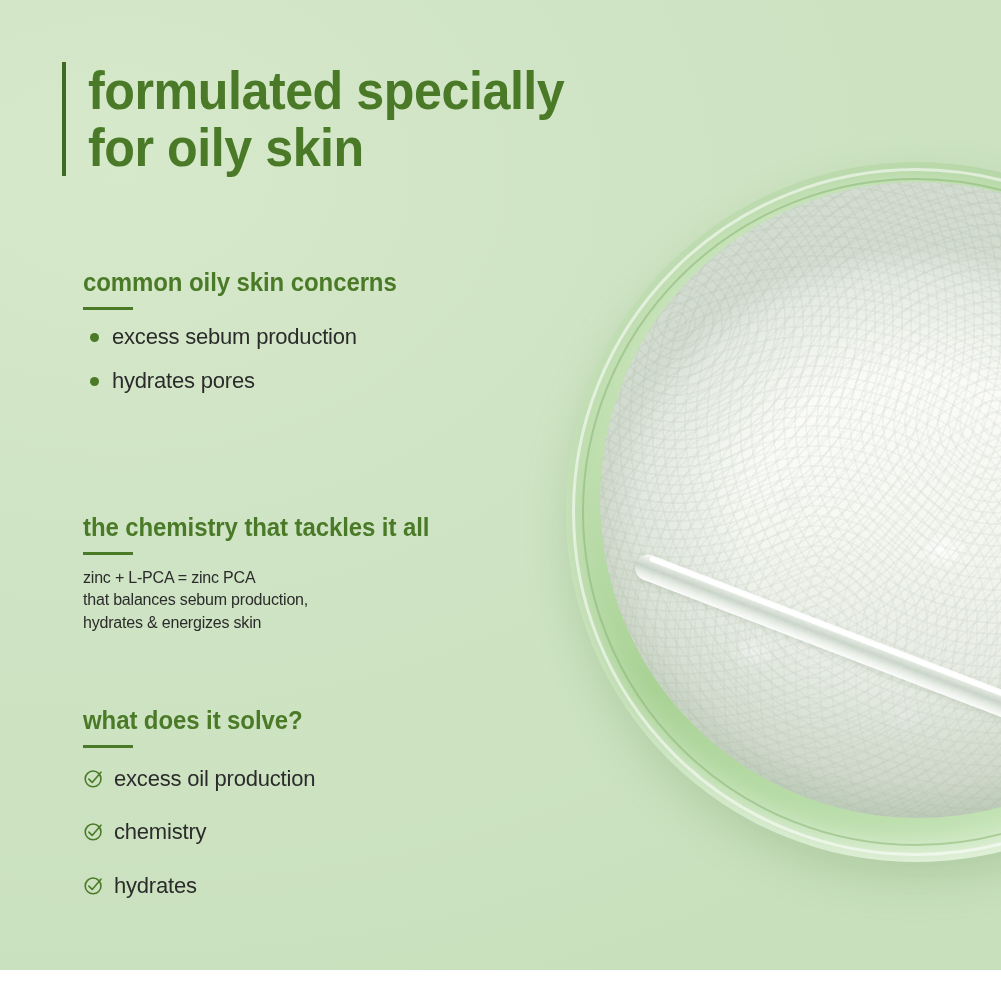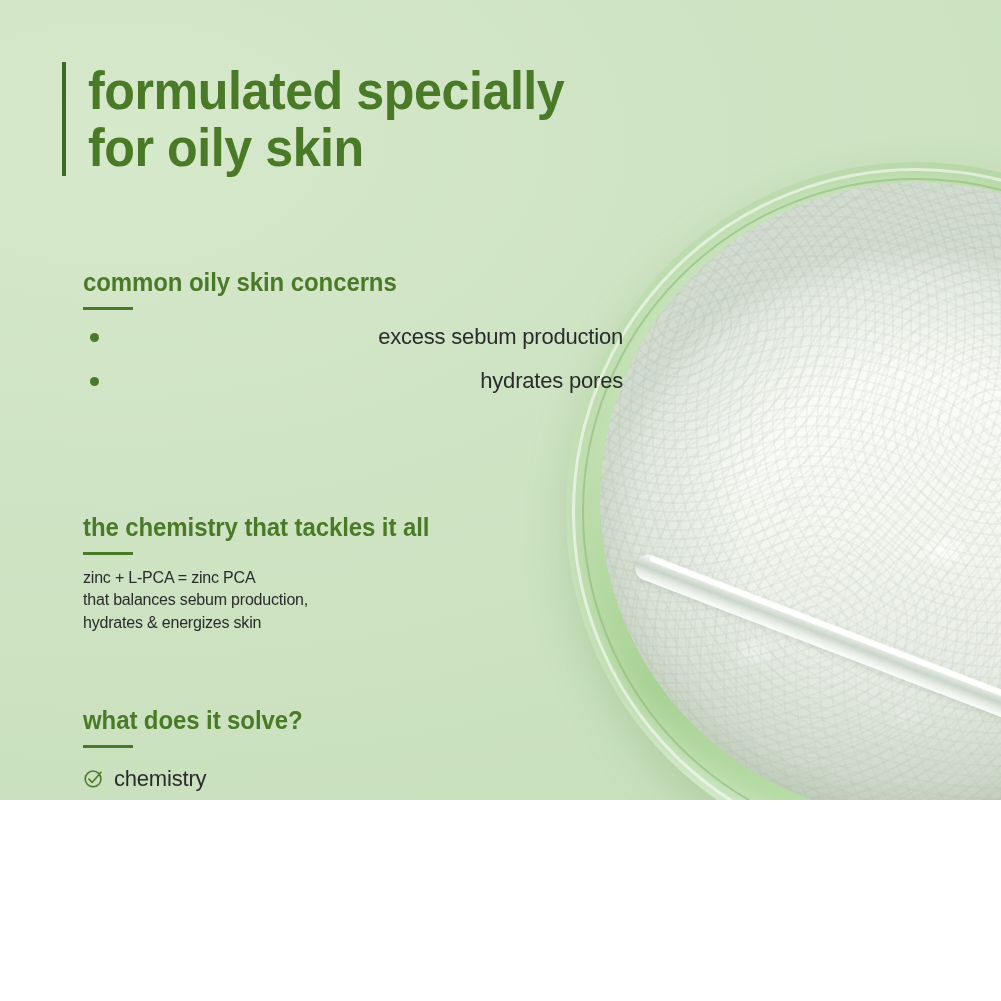--- a/index.html
+++ b/index.html
@@ -9,21 +9,21 @@
   body {
     width: 1001px;
     height: 1001px;
     overflow: hidden;
     font-family: "Liberation Sans", sans-serif;
   }
 
   .poster {
     position: relative;
     width: 1001px;
-    height: 800px;
+    height: 970px;
     background: #fde047;
     overflow: hidden;
     text-decoration: underline;
   }
 
   
   .bg-wash {
     position: absolute;
     inset: 0;
     background:
@@ -212,21 +212,20 @@
     margin-top: 10px;
     width: 50px;
     height: 3px;
     background: #4a7a27;
   }
 
   ul.bullets {
     list-style: none;
     margin: 14px 0 0 0;
     padding: 0;
-    text-align: right;
   }
   ul.bullets li {
     position: relative;
     padding-left: 29px;
     margin-bottom: 18px;
     font-size: 22px;
     line-height: 1.2;
     color: #2b2b2b;
     letter-spacing: -0.2px;
   }
@@ -325,20 +324,27 @@
 
     <div class="section sec-3">
       <h2 class="sec-title">what does it solve?</h2>
       <div class="sec-rule"></div>
       <ul class="checks">
         <li>
           <svg class="check-icon" viewBox="0 0 24 24">
             <circle cx="11" cy="13" r="8.6" fill="none" stroke="#4a7a27" stroke-width="1.7"></circle>
             <path d="M6.4 13.2 L10 16.8 L19.6 5.6" fill="none" stroke="#4a7a27" stroke-width="1.7" stroke-linecap="round" stroke-linejoin="round"></path>
           </svg>
+          <span>excess oil production</span>
+        </li>
+        <li>
+          <svg class="check-icon" viewBox="0 0 24 24">
+            <circle cx="11" cy="13" r="8.6" fill="none" stroke="#4a7a27" stroke-width="1.7"></circle>
+            <path d="M6.4 13.2 L10 16.8 L19.6 5.6" fill="none" stroke="#4a7a27" stroke-width="1.7" stroke-linecap="round" stroke-linejoin="round"></path>
+          </svg>
           <span>chemistry</span>
         </li>
         <li>
           <svg class="check-icon" viewBox="0 0 24 24">
             <circle cx="11" cy="13" r="8.6" fill="none" stroke="#4a7a27" stroke-width="1.7"></circle>
             <path d="M6.4 13.2 L10 16.8 L19.6 5.6" fill="none" stroke="#4a7a27" stroke-width="1.7" stroke-linecap="round" stroke-linejoin="round"></path>
           </svg>
           <span>hydrates</span>
         </li>
       </ul>

